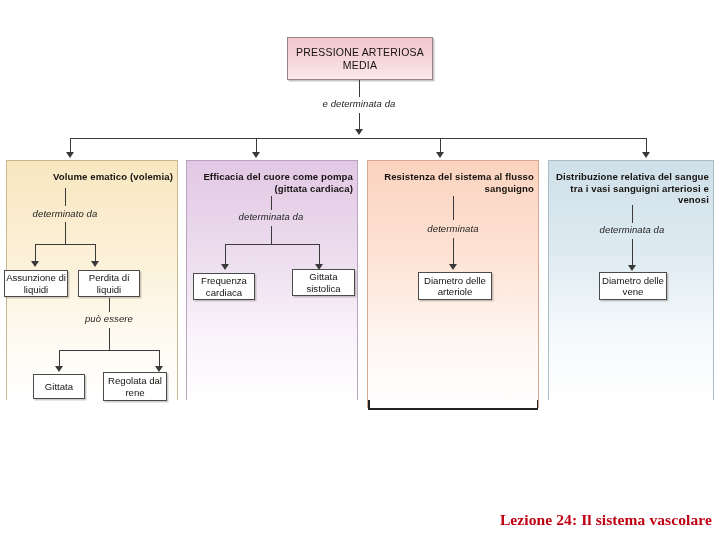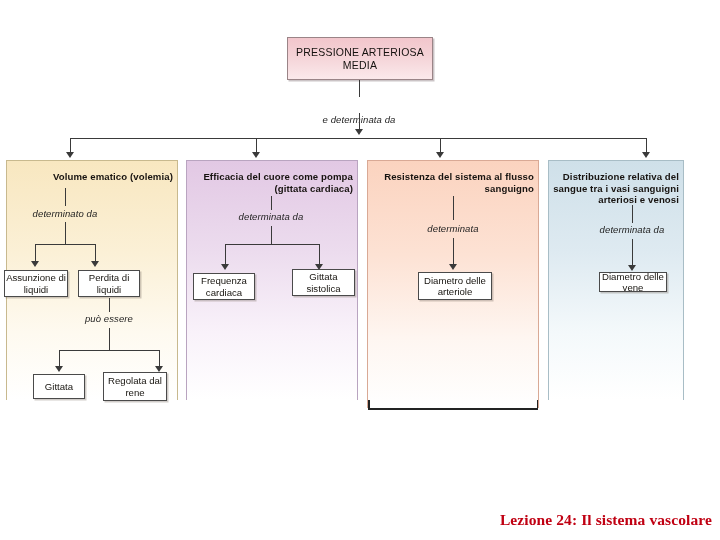--- a/index.html
+++ b/index.html
@@ -96,21 +96,21 @@
     left: 186px; width: 172px; height: 240px;
     border-color: #b9a4c0;
     background: linear-gradient(to bottom, #e2c8e4 0%, #ecdcee 38%, #f9f2fa 72%, #ffffff 100%);
   }
   #panel-3 {
     left: 367px; width: 172px; height: 248px;
     border-color: #d9a995;
     background: linear-gradient(to bottom, #fbd3bf 0%, #fde2d4 38%, #fef6f1 72%, #ffffff 100%);
   }
   #panel-4 {
-    left: 548px; width: 136px; height: 240px;
+    left: 548px; width: 166px; height: 240px;
     border-color: #a8bdc6;
     background: linear-gradient(to bottom, #cfe0e9 0%, #deeaf1 38%, #f4f9fb 72%, #ffffff 100%);
   }
 
   
   .node {
     position: absolute;
     box-sizing: border-box;
     background: #ffffff;
     border: 1px solid #4a4a4a;
@@ -145,21 +145,21 @@
   }
 </style>
 </head>
 <body>
 
 <div id="title-box">
   <div class="t">PRESSIONE ARTERIOSA MEDIA</div>
 </div>
 
 <div class="vline" style="left:359px; top:80px; height:17px;"></div>
-<div class="conn-label" style="left:309px; top:114px; width:100px;">e determinata da</div>
+<div class="conn-label" style="left:309px; top:98px; width:100px;">e determinata da</div>
 <div class="vline" style="left:359px; top:113px; height:18px;"></div>
 <div class="arrowhead" style="left:355px; top:129px;"></div>
 
 <div class="hline" style="left:70px; top:138px; width:576px;"></div>
 <div class="vline" style="left:70px;  top:138px; height:16px;"></div>
 <div class="arrowhead" style="left:66px;  top:152px;"></div>
 <div class="vline" style="left:256px; top:138px; height:16px;"></div>
 <div class="arrowhead" style="left:252px; top:152px;"></div>
 <div class="vline" style="left:440px; top:138px; height:16px;"></div>
 <div class="arrowhead" style="left:436px; top:152px;"></div>
@@ -237,17 +237,17 @@
   <div class="b-r"></div>
 </div>
 
 <div class="panel" id="panel-4">
   <div class="panel-title">Distribuzione relativa del sangue tra i vasi sanguigni arteriosi e venosi</div>
 </div>
 <div class="vline" style="left:632px; top:205px; height:18px;"></div>
 <div class="conn-label" style="left:582px; top:224px; width:100px;">determinata da</div>
 <div class="vline" style="left:632px; top:239px; height:28px;"></div>
 <div class="arrowhead" style="left:628px; top:265px;"></div>
-<div class="node" style="left:599px; top:272px; width:68px; height:20px;">
+<div class="node" style="left:599px; top:272px; width:68px; height:28px;">
   <span>Diametro delle vene</span>
 </div>
 
 <div id="caption">Lezione 24: Il sistema vascolare</div>
 
 </body></html>

